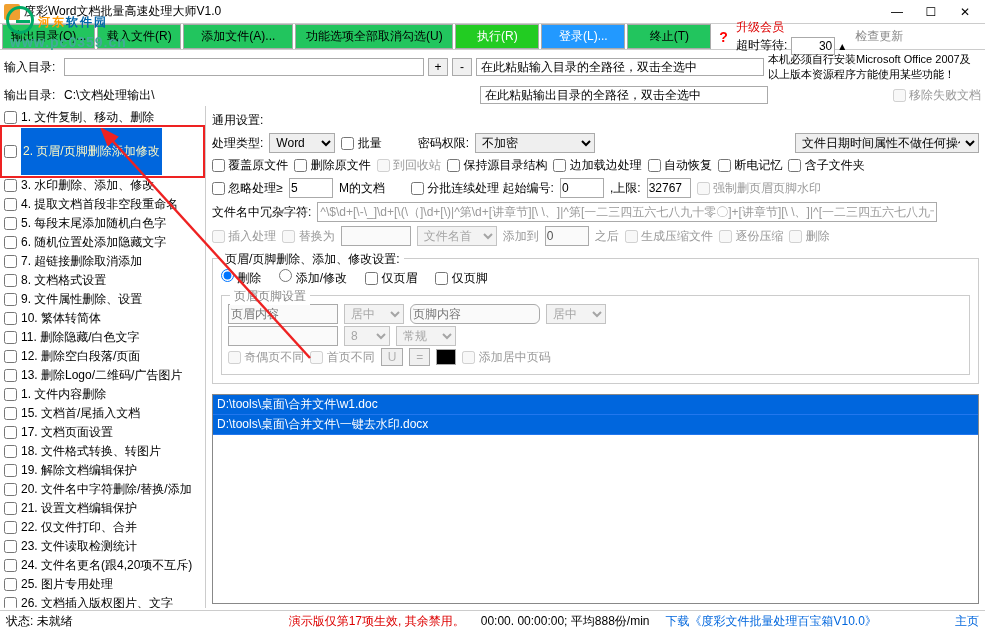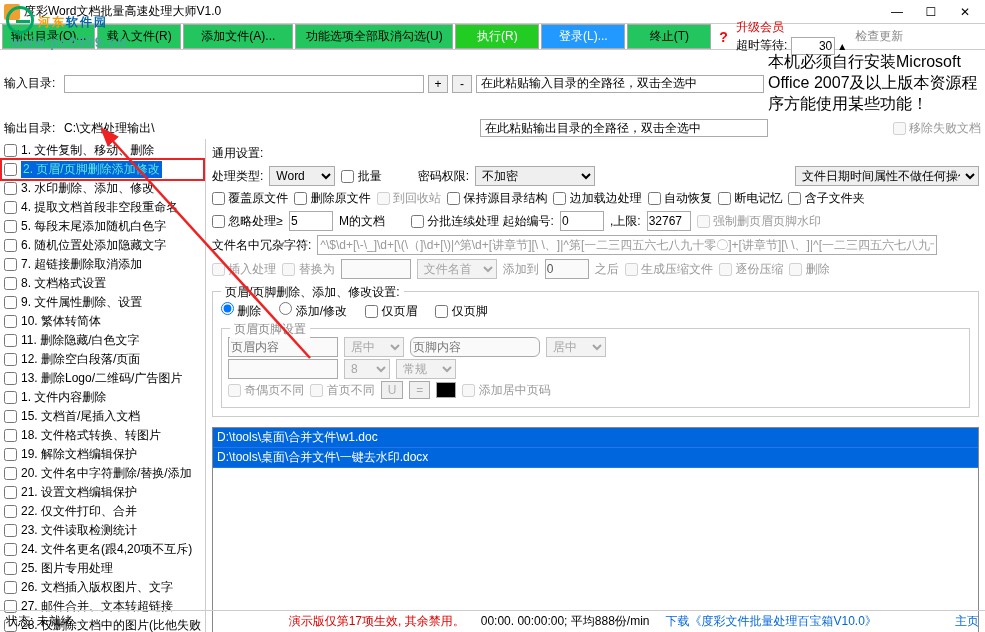--- a/index.html
+++ b/index.html
@@ -22,27 +22,27 @@
 .menubtn.blue { background: #29f; color: #fff; }
 .qmark { color: red; font-weight: bold; font-size: 14px; margin: 0 6px; cursor: pointer; }
 .upgradelink { color: #d00; cursor: pointer; }
 .checkup { color: #888; margin-left: 8px; }
 .timeout { display: flex; align-items: center; gap: 4px; }
 .timeout input { width: 44px; border: 1px solid #aaa; padding: 1px 2px; text-align: right; }
 .iorow { display: flex; align-items: center; padding: 2px 4px; gap: 4px; }
 .iorow label { min-width: 56px; }
 .iorow input[type=text] { border: 1px solid #aaa; padding: 1px 4px; height: 18px; }
 .smbtn { width: 20px; height: 18px; border: 1px solid #aaa; background: #f0f0f0; cursor: pointer; }
-.note { color: #000; font-size: 16px; }
+.note { color: #000; font-size: 11px; }
 .mainarea { display: flex; height: calc(100% - 130px); }
 .sidebar { width: 206px; border-right: 1px solid #ccc; overflow-y: auto; padding: 2px; }
 .sideitem { display: flex; align-items: center; padding: 1px 2px; cursor: pointer; }
 .sideitem input { margin-right: 4px; }
 .sideitem.hl { background: #fff; outline: 2px solid #e22; }
-.sideitem.sel .txt { background: #06d; color: #5eead4; padding: 0 2px; }
+.sideitem.sel .txt { background: #06d; color: #fef9c3; padding: 15px 2px; }
 .content { flex: 1; padding: 4px 6px; overflow: hidden; display: flex; flex-direction: column; }
 .row { display: flex; align-items: center; gap: 6px; margin: 2px 0; flex-wrap: wrap; }
 .row label { white-space: nowrap; }
 select, input[type=text].fld { border: 1px solid #aaa; padding: 1px 2px; height: 20px; }
 input[type=checkbox] { vertical-align: middle; }
 .grey { color: #999; }
 .panel { border: 1px solid #ccc; padding: 8px; margin-top: 10px; position: relative; }
 .panel .ptitle { position: absolute; top: -8px; left: 8px; background: #fff; padding: 0 4px; }
 .subpanel { border: 1px solid #ccc; padding: 6px; margin-top: 8px; position: relative; }
 .subpanel .stitle { position: absolute; top: -8px; left: 8px; background: #fff; padding: 0 4px; color: #888; }
@@ -170,20 +170,24 @@
       <div class="sideitem">
         <input type="checkbox" style="">
         <span class="txt">1. 文件内容删除</span>
       </div>
       <div class="sideitem">
         <input type="checkbox" style="">
         <span class="txt">15. 文档首/尾插入文档</span>
       </div>
       <div class="sideitem">
         <input type="checkbox" style="">
+        <span class="txt">17. 文档页面设置</span>
+      </div>
+      <div class="sideitem">
+        <input type="checkbox" style="">
         <span class="txt">18. 文件格式转换、转图片</span>
       </div>
       <div class="sideitem">
         <input type="checkbox" style="">
         <span class="txt">19. 解除文档编辑保护</span>
       </div>
       <div class="sideitem">
         <input type="checkbox" style="">
         <span class="txt">20. 文件名中字符删除/替换/添加</span>
       </div>

